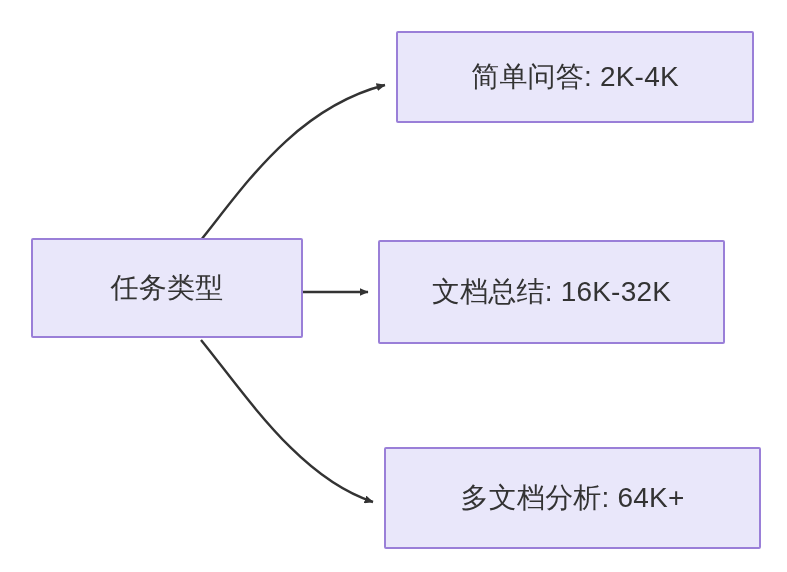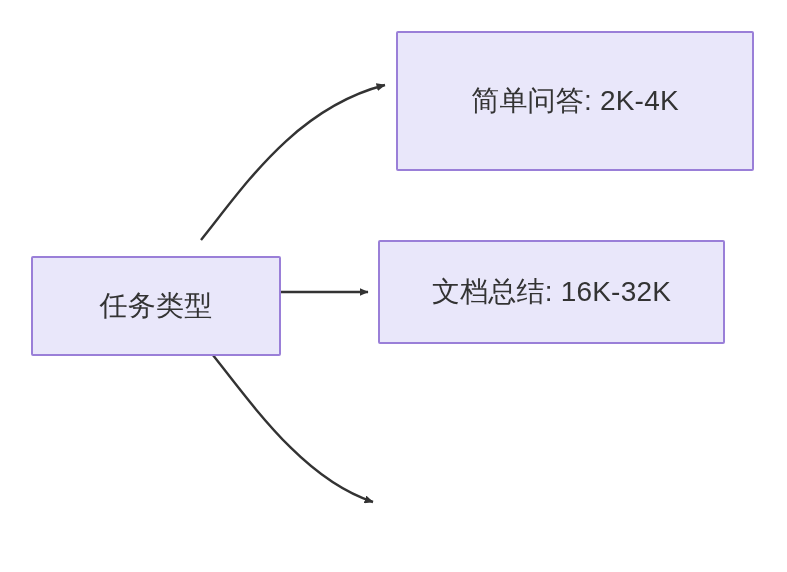--- a/index.html
+++ b/index.html
@@ -39,29 +39,29 @@
     align-items: center;
     justify-content: center;
     color: #333333;
     font-size: 28px;
     line-height: 1.2;
     letter-spacing: 0.2px;
     white-space: nowrap;
   }
   #node-task-type {
     left: 31px;
-    top: 256px;
-    width: 250px;
+    top: 238px;
+    width: 272px;
     height: 100px;
   }
   #node-simple-qa {
     left: 396px;
     top: 31px;
     width: 358px;
-    height: 140px;
+    height: 92px;
   }
   #node-doc-summary {
     left: 378px;
     top: 240px;
     width: 347px;
     height: 104px;
   }
   #node-multi-doc {
     left: 384px;
     top: 447px;
@@ -96,14 +96,17 @@
   </div>
 
   <div class="node" id="node-simple-qa">
     <span class="node-label">简单问答: 2K-4K</span>
   </div>
 
   <div class="node" id="node-doc-summary">
     <span class="node-label">文档总结: 16K-32K</span>
   </div>
 
+  <div class="node" id="node-multi-doc">
+    <span class="node-label">多文档分析: 64K+</span>
+  </div>
 
 </div>
 
 </body></html>

